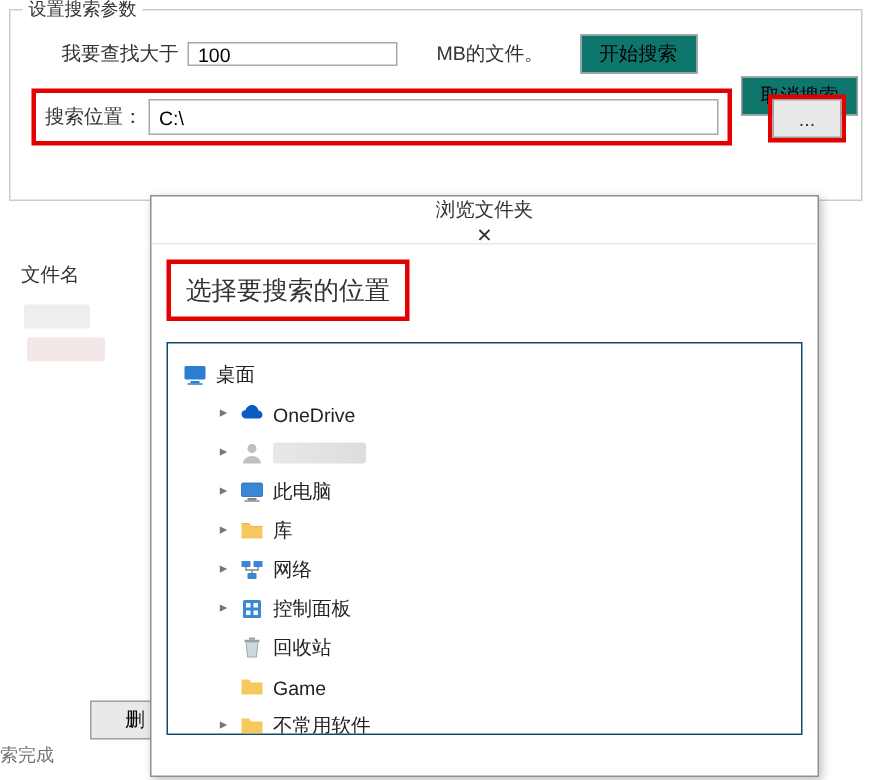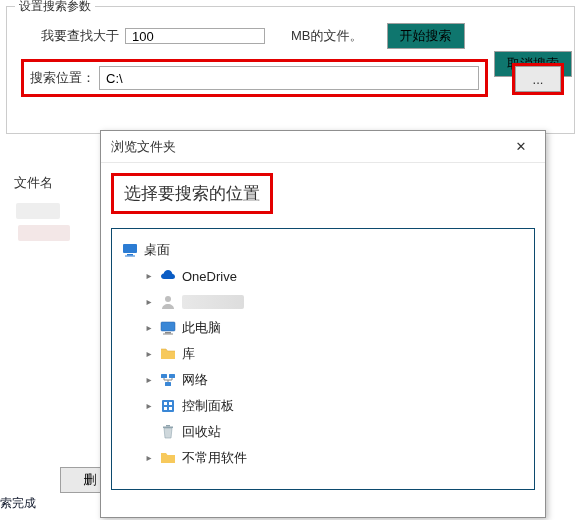--- a/index.html
+++ b/index.html
@@ -26,24 +26,24 @@
     .filename-label { margin: 40px 0 0 14px; font-size: 13px; }
 
     .faux-list { margin: 8px 0 0 14px; }
     .faux-row { height: 22px; display: flex; align-items: center; }
     .faux-row .blur { background: #e8e8e8; height: 16px; border-radius: 2px; }
     .faux-row .blur.r1 { width: 44px; margin-left: 2px; background: #eee; }
     .faux-row .blur.r2 { width: 52px; margin-left: 4px; background: #f3e7e7; }
 
     .bottom-bar { position: absolute; bottom: 8px; left: 0; right: 0; display: flex; align-items: center; padding: 0 10px; }
     .btn-del { height: 26px; width: 60px; border: 1px solid #a0a0a0; background: #e9e9e9; font-size: 13px; cursor: pointer; margin-left: 24px; }
-    .status { font-size: 12px; color: #0f172a; margin-left: -10px; margin-top: 48px; }
+    .status { font-size: 12px; color: #737373; margin-left: -10px; margin-top: 48px; }
 
     .dialog { position: absolute; left: 100px; top: 130px; width: 446px; height: 388px; background: #fff; border: 1px solid #8f8f8f; box-shadow: 2px 2px 6px rgba(0,0,0,0.25); }
-    .dlg-title { height: 32px; display: flex; align-items: center; justify-content: space-between; padding: 0 10px; border-bottom: 1px solid #e8e8e8; }
+    .dlg-title { height: 32px; display: flex; align-items: center; justify-content: space-between; padding: 0 10px; border-bottom: 1px solid #e8e8e8; flex-direction: column; }
     .dlg-title span { font-size: 13px; }
     .dlg-close { width: 28px; height: 28px; display: flex; align-items: center; justify-content: center; cursor: pointer; font-size: 14px; color: #333; }
     .dlg-subtitle { margin: 10px 0 0 10px; }
     .dlg-subtitle .hl { display: inline-block; padding: 6px 10px; font-size: 17px; }
 
     .tree-wrap { margin: 14px 10px 0 10px; border: 1px solid #0c4a6e; padding: 8px 6px; height: 262px; overflow: hidden; }
     .tree { font-size: 13px; color: #222; }
     .tree-row { height: 26px; display: flex; align-items: center; gap: 6px; padding-left: 4px; cursor: default; }
     .tree-row.child { padding-left: 26px; }
     .exp { width: 10px; height: 10px; display: inline-flex; align-items: center; justify-content: center; color: #777; font-size: 10px; line-height: 1; }
@@ -208,26 +208,35 @@
         <span class="ico">
           <svg viewBox="0 0 16 16">
               <path d="M4 4h8l-1 10H5z" fill="#cfd8dc" stroke="#90a4ae" stroke-width="0.6"></path>
               <rect x="3" y="2.5" width="10" height="1.5" fill="#90a4ae"></rect>
               <rect x="6" y="1" width="4" height="1.5" fill="#90a4ae"></rect>
             </svg>
         </span>
         <span class="node-label">回收站</span>
       </div>
 
-
-      <div class="tree-row child">
-        <span class="exp">▸</span>
+      <div class="tree-row child">
+        <span class="exp"></span>
         <span class="ico">
           <svg viewBox="0 0 16 16">
               <path d="M1 3h5l1.5 2H15v8H1z" fill="#f7c95c"></path>
             </svg>
         </span>
+        <span class="node-label">Game</span>
+      </div>
+
+      <div class="tree-row child">
+        <span class="exp">▸</span>
+        <span class="ico">
+          <svg viewBox="0 0 16 16">
+              <path d="M1 3h5l1.5 2H15v8H1z" fill="#f7c95c"></path>
+            </svg>
+        </span>
         <span class="node-label">不常用软件</span>
       </div>
 
     </div>
   </div>
 </div>
 
 </body></html>

